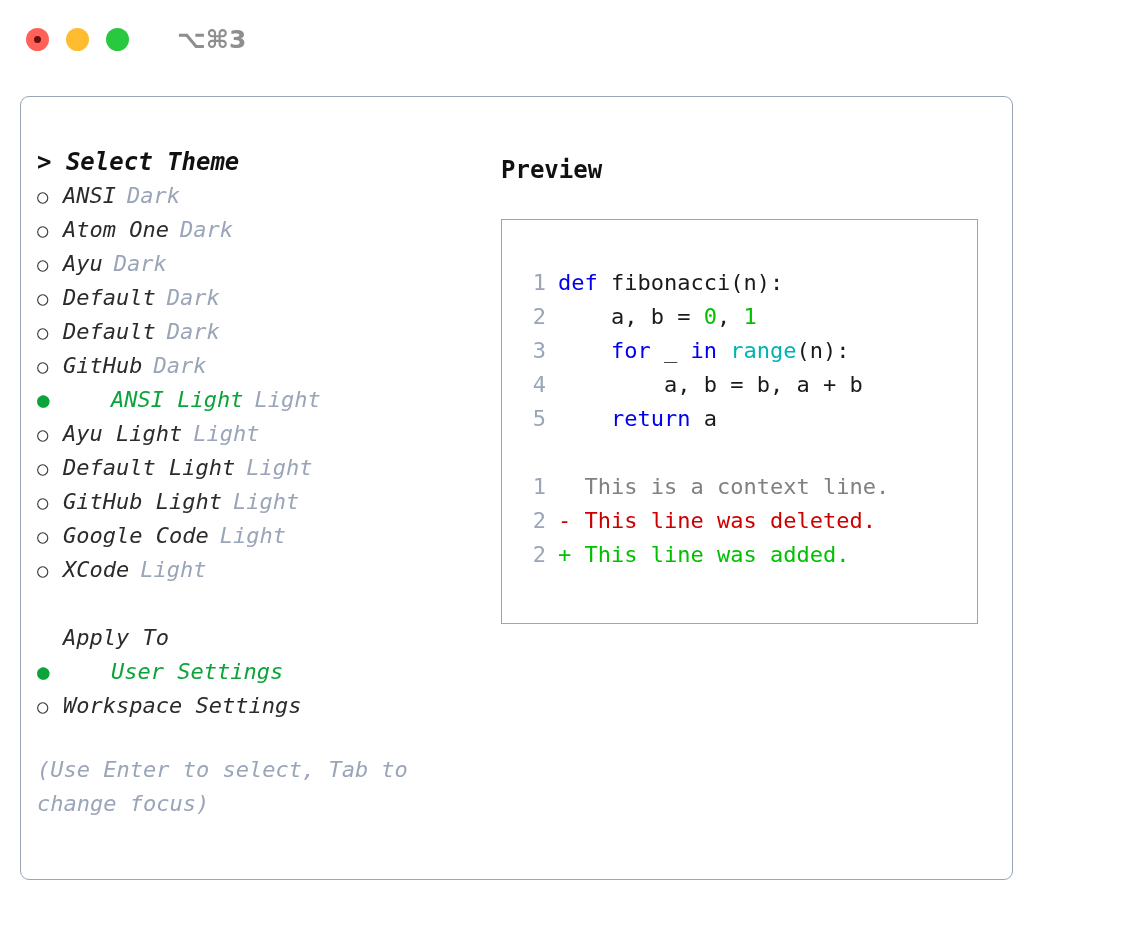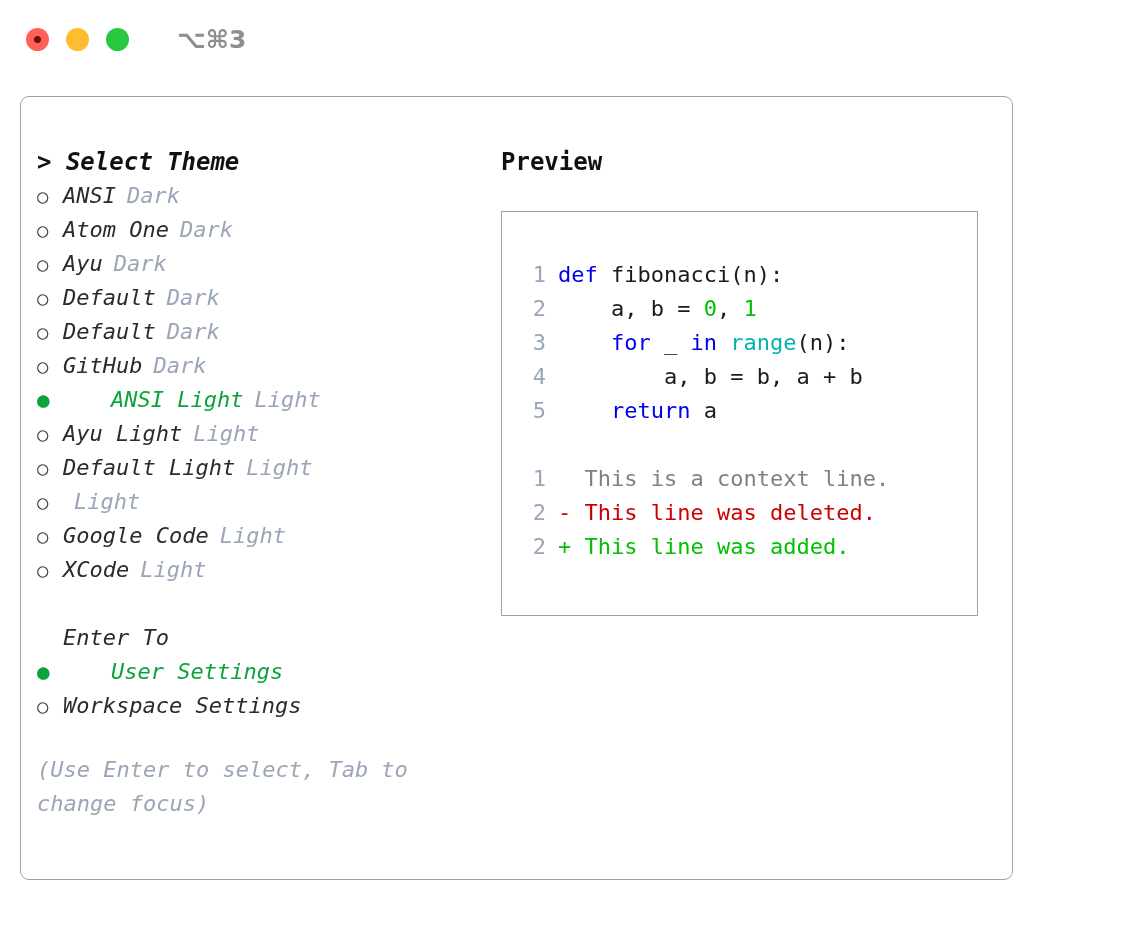--- a/index.html
+++ b/index.html
@@ -141,21 +141,21 @@
     color: #9aa5b8;
     line-height: 34px;
     width: 400px;
     white-space: pre-wrap;
   }
 
   
   .right-col {
     position: absolute;
     left: 480px;
-    top: 48px;
+    top: 56px;
     width: 500px;
   }
   .preview-heading {
     font-size: 24px;
     font-weight: bold;
     color: #111111;
     line-height: 34px;
     margin-bottom: 32px;
     white-space: pre;
   }
@@ -213,28 +213,28 @@
         <div id="theme-list">
             <div class="opt-row"><span class="bullet">○</span><span class="opt-label">ANSI</span><span class="opt-tag">Dark</span></div>
             <div class="opt-row"><span class="bullet">○</span><span class="opt-label">Atom One</span><span class="opt-tag">Dark</span></div>
             <div class="opt-row"><span class="bullet">○</span><span class="opt-label">Ayu</span><span class="opt-tag">Dark</span></div>
             <div class="opt-row"><span class="bullet">○</span><span class="opt-label">Default</span><span class="opt-tag">Dark</span></div>
             <div class="opt-row"><span class="bullet">○</span><span class="opt-label">Default</span><span class="opt-tag">Dark</span></div>
             <div class="opt-row"><span class="bullet">○</span><span class="opt-label">GitHub</span><span class="opt-tag">Dark</span></div>
             <div class="opt-row selected"><span class="bullet sel">●</span><span class="opt-label">ANSI Light</span><span class="opt-tag">Light</span></div>
             <div class="opt-row"><span class="bullet">○</span><span class="opt-label">Ayu Light</span><span class="opt-tag">Light</span></div>
             <div class="opt-row"><span class="bullet">○</span><span class="opt-label">Default Light</span><span class="opt-tag">Light</span></div>
-            <div class="opt-row"><span class="bullet">○</span><span class="opt-tag">Light</span></div>
+            <div class="opt-row"><span class="bullet">○</span><span class="opt-label">GitHub Light</span><span class="opt-tag">Light</span></div>
             <div class="opt-row"><span class="bullet">○</span><span class="opt-label">Google Code</span><span class="opt-tag">Light</span></div>
             <div class="opt-row"><span class="bullet">○</span><span class="opt-label">XCode</span><span class="opt-tag">Light</span></div>
           </div>
 
         <div class="spacer-row"></div>
 
-        <div class="group-title">Enter To</div>
+        <div class="group-title">Apply To</div>
 
         <div id="apply-to-list">
             <div class="opt-row selected"><span class="bullet sel">●</span><span class="opt-label">User Settings</span></div>
             <div class="opt-row"><span class="bullet">○</span><span class="opt-label">Workspace Settings</span></div>
           </div>
 
         <div class="hint">(Use Enter to select, Tab to change focus)</div>
       </div>
 
       <div class="right-col">

